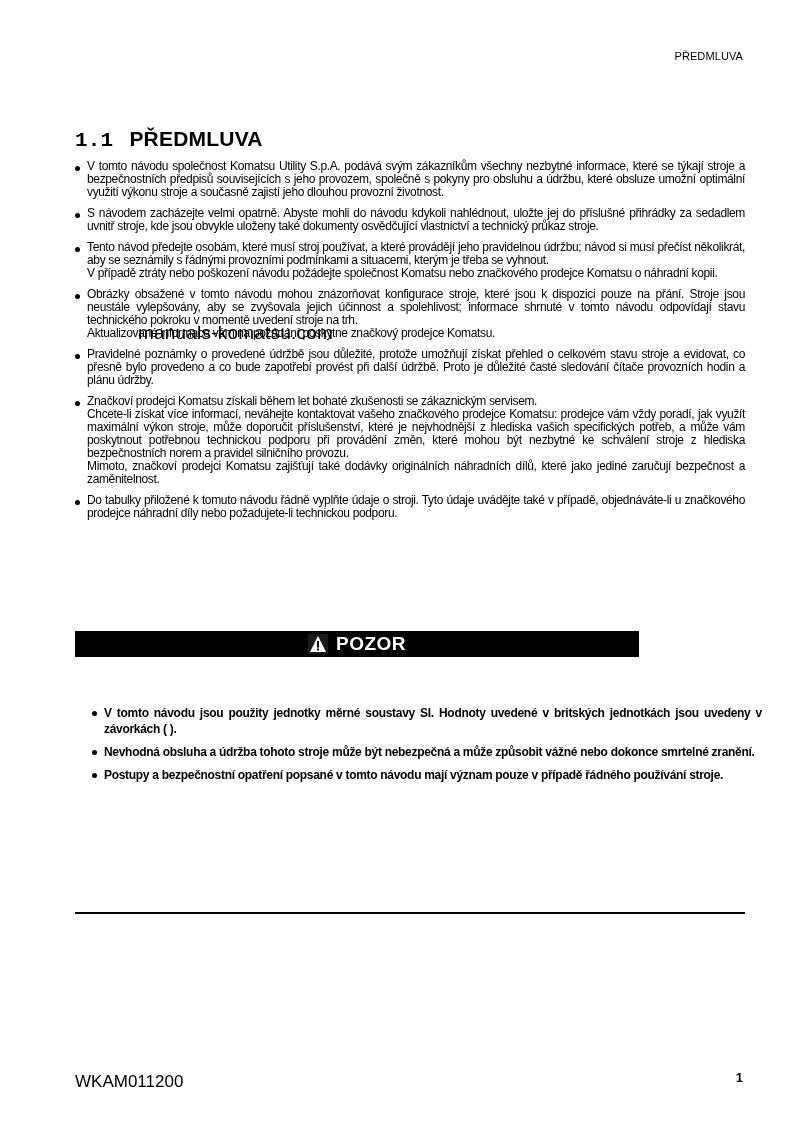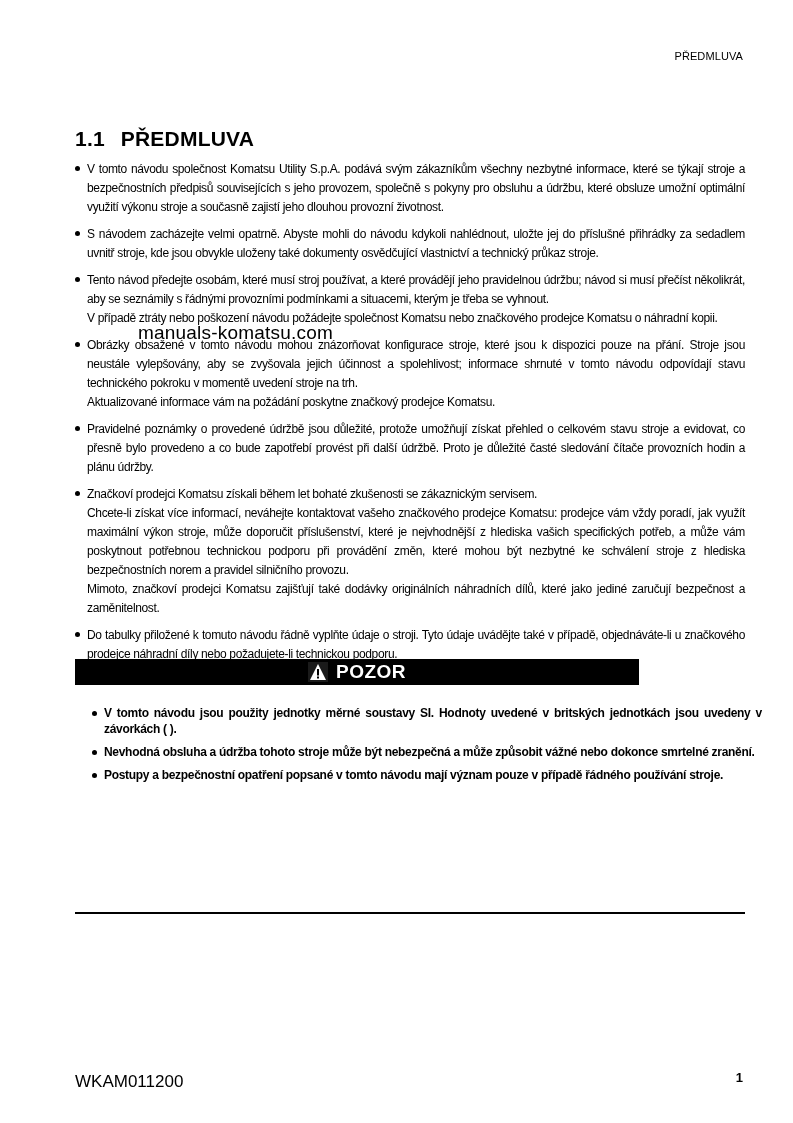--- a/index.html
+++ b/index.html
@@ -8,44 +8,44 @@
       font-family: "Liberation Sans", sans-serif; color: #000;
     }
     .running-header {
       position: absolute; top: 50px; right: 50px;
       font-size: 11px; letter-spacing: 0.1px;
     }
     .section-title {
       position: absolute; top: 127px; left: 75px;
       font-size: 21px; font-weight: bold; margin: 0; letter-spacing: 0.2px;
     }
-    .section-title .num { margin-right: 16px; }
+    .section-title .num { margin-right: 16px; font-family: Liberation Mono, monospace; }
     .body-list {
       position: absolute; top: 160px; left: 75px; width: 670px;
       margin: 0; padding: 0; list-style: none;
     }
     .item {
       position: relative; padding-left: 12px;
-      font-size: 12px; line-height: 19px; text-align: justify;
+      font-size: 12px; line-height: 13px; text-align: justify;
       margin-bottom: 8px;
       letter-spacing: -0.35px;
     }
     .item .bullet {
       position: absolute; left: 0; top: 6px;
       width: 5px; height: 5px; border-radius: 50%; background: #000;
     }
     .item p { margin: 0; }
     .watermark {
       position: absolute; left: 138px; top: 322px;
       font-size: 19px; color: #000; letter-spacing: 0.2px;
       font-family: "Liberation Sans", sans-serif;
       pointer-events: none;
     }
     .warning-bar {
-      position: absolute; top: 659px; left: 75px; width: 564px; height: 26px;
+      position: absolute; top: 631px; left: 75px; width: 564px; height: 26px;
       background: #000; color: #fff;
       display: flex; align-items: center; justify-content: center;
     }
     .warning-bar .icon {
       width: 20px; height: 20px; background: #1a1a1a; margin-right: 8px;
       display: flex; align-items: center; justify-content: center;
     }
     .warning-bar .label { font-size: 19px; font-weight: bold; letter-spacing: 0.5px; }
     .warn-list {
       position: absolute; top: 688px; left: 75px; width: 670px;

